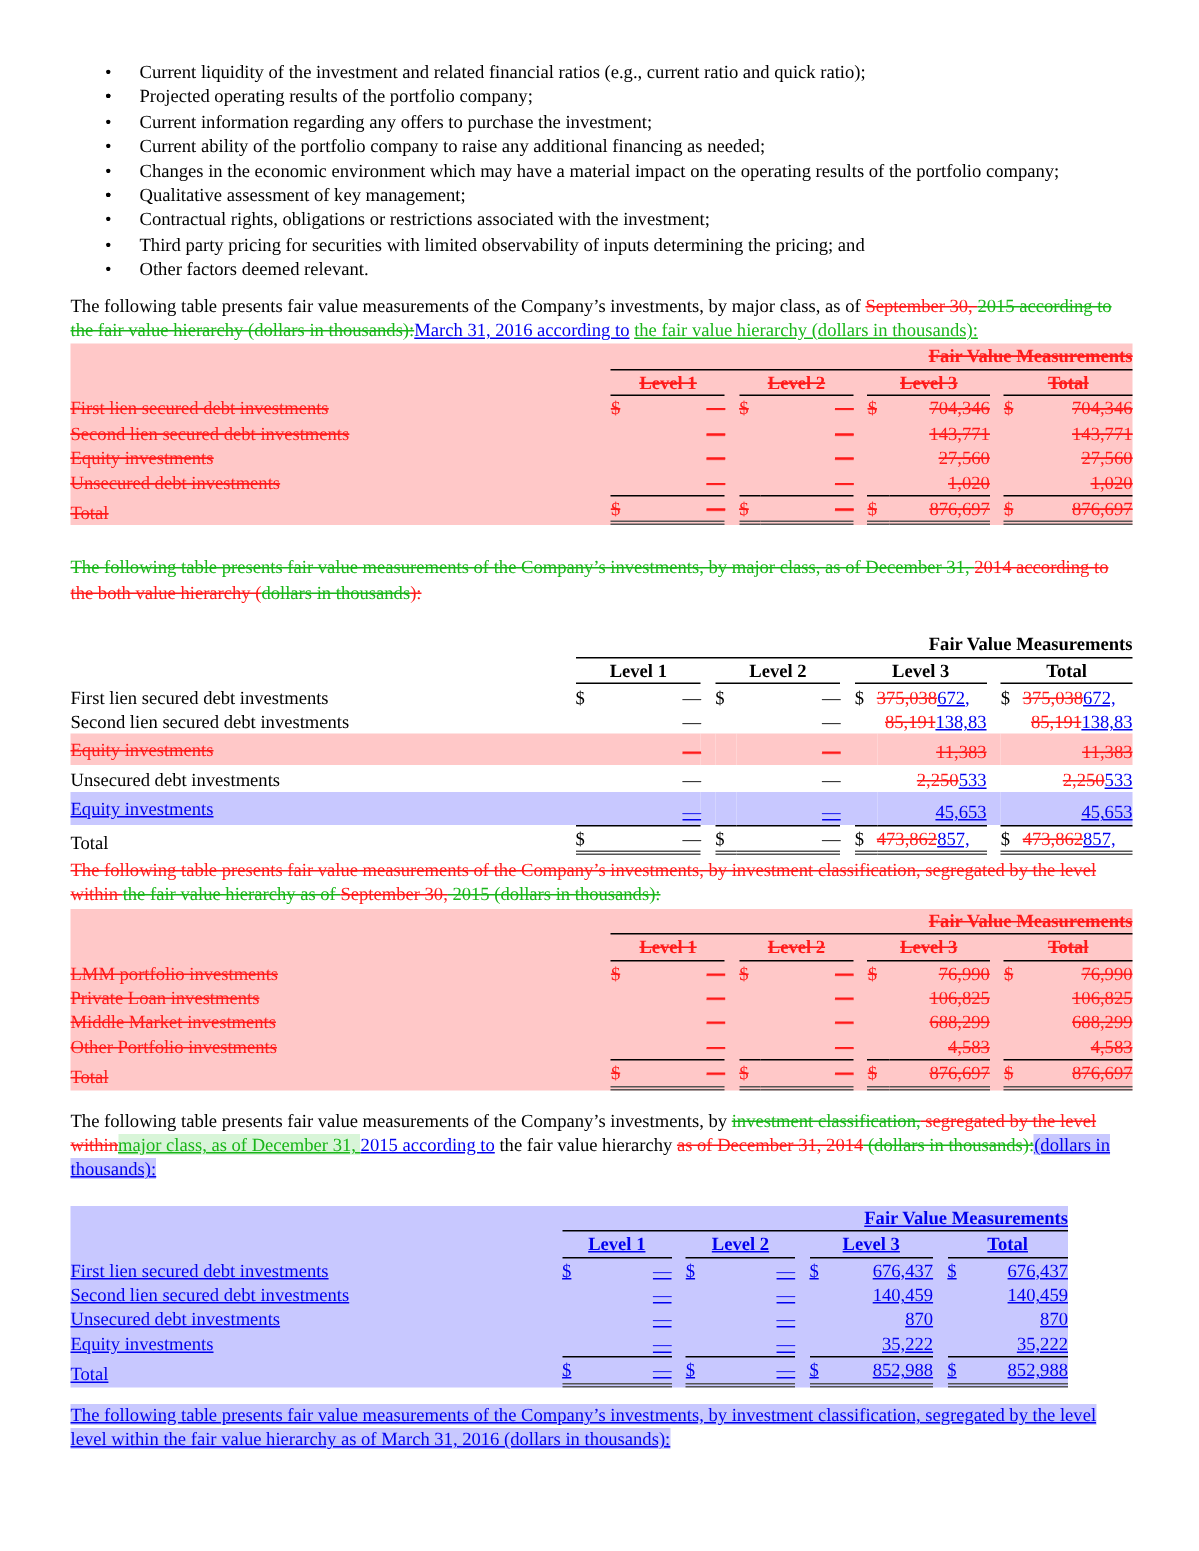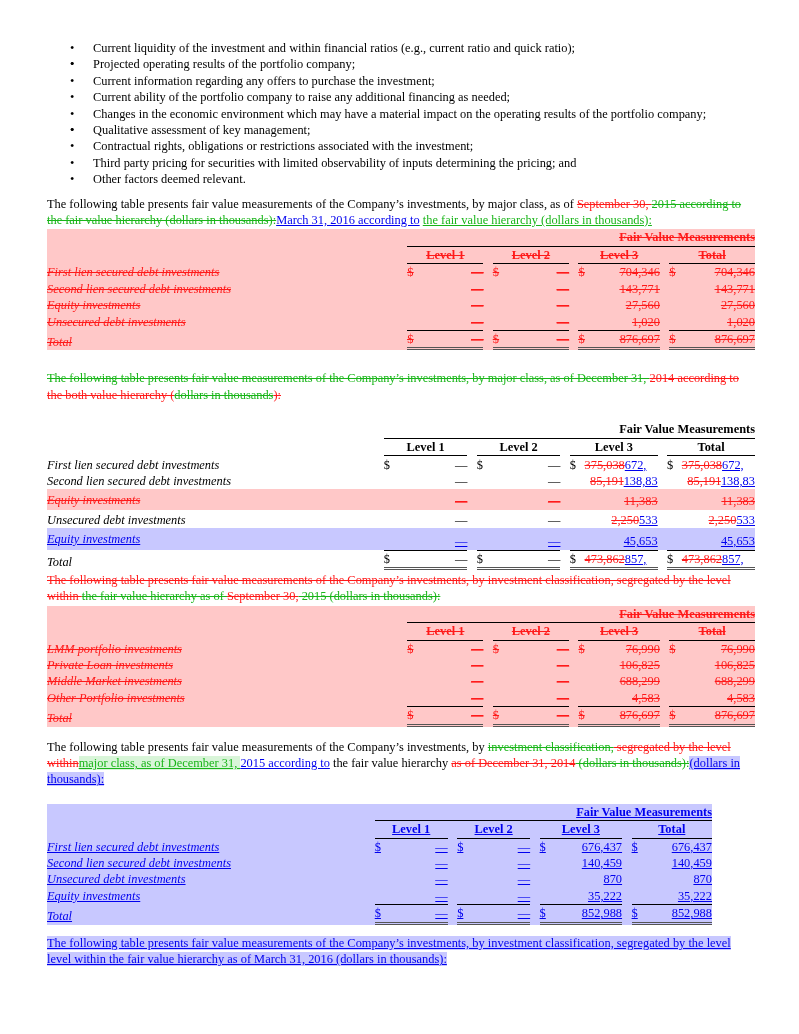--- a/index.html
+++ b/index.html
@@ -18,40 +18,40 @@
   .ins-b { color: #0000ee; text-decoration: underline; margin-top: 8px; }
   .ins-g { color: #19b519; text-decoration: underline; }
   .ins-g-hl { color: #19b519; text-decoration: underline; background: #d8f5d8; }
   .ins-b-hl { color: #0000ee; text-decoration: underline; background: #c8c8ff; }
 
   .tbl-wrap { position: relative; }
   .tbl-wrap.red { background: #ffc8c8; }
   .tbl-wrap.blue { background: #c8c8ff; }
   table.fv { border-collapse: separate; border-spacing: 0; width: 100%; font-size: 12.4px; }
   table.fv td { padding: 0; height: 16.4px; white-space: nowrap; vertical-align: bottom; }
-  table.fv .lbl { text-align: left; font-style: italic; }
+  table.fv .lbl { text-align: left; }
   table.fv .cur { text-align: left; width: 14px; }
   table.fv .num { text-align: right; }
   .hdr-title { text-align: right; font-weight: bold; border-bottom: 1.5px solid #000; }
   .hdr-lvl { text-align: center; font-weight: bold; border-bottom: 1.5px solid #000; }
   .bt { border-top: 1.5px solid #000; }
   .bb2 { border-bottom: 3px double #555; }
   .red-text { color: #ff1a1a; text-decoration: line-through; }
   .blue-text { color: #0000ee; text-decoration: underline; }
   .row-red { background: #ffc8c8; }
   .row-blue { background: #c8c8ff; }
   .footer { position: absolute; left: 8px; width: 799px; top: 1000px; text-align: center; margin-top: 48px; }
 </style>
 </head>
 <body>
 
 <div class="page">
 
   <ul class="bullets">
-    <li><span class="dot">•</span><span>Current liquidity of the investment and within financial ratios (e.g., current ratio and quick ratio);</span></li>
+    <li><span class="dot">•</span><span>Current liquidity of the investment and related financial ratios (e.g., current ratio and quick ratio);</span></li>
     <li><span class="dot">•</span></li>
     <li><span class="dot">•</span><span>Projected operating results of the portfolio company;</span></li>
     <li><span class="dot">•</span><span>Current information regarding any offers to purchase the investment;</span></li>
     <li><span class="dot">•</span><span>Current ability of the portfolio company to raise any additional financing as needed;</span></li>
     <li><span class="dot">•</span><span>Changes in the economic environment which may have a material impact on the operating results of the portfolio company;</span></li>
     <li><span class="dot">•</span></li>
     <li><span class="dot">•</span><span>Qualitative assessment of key management;</span></li>
     <li><span class="dot">•</span><span>Contractual rights, obligations or restrictions associated with the investment;</span></li>
     <li><span class="dot">•</span><span>Third party pricing for securities with limited observability of inputs determining the pricing; and</span></li>
     <li><span class="dot">•</span><span>Other factors deemed relevant.</span></li>

